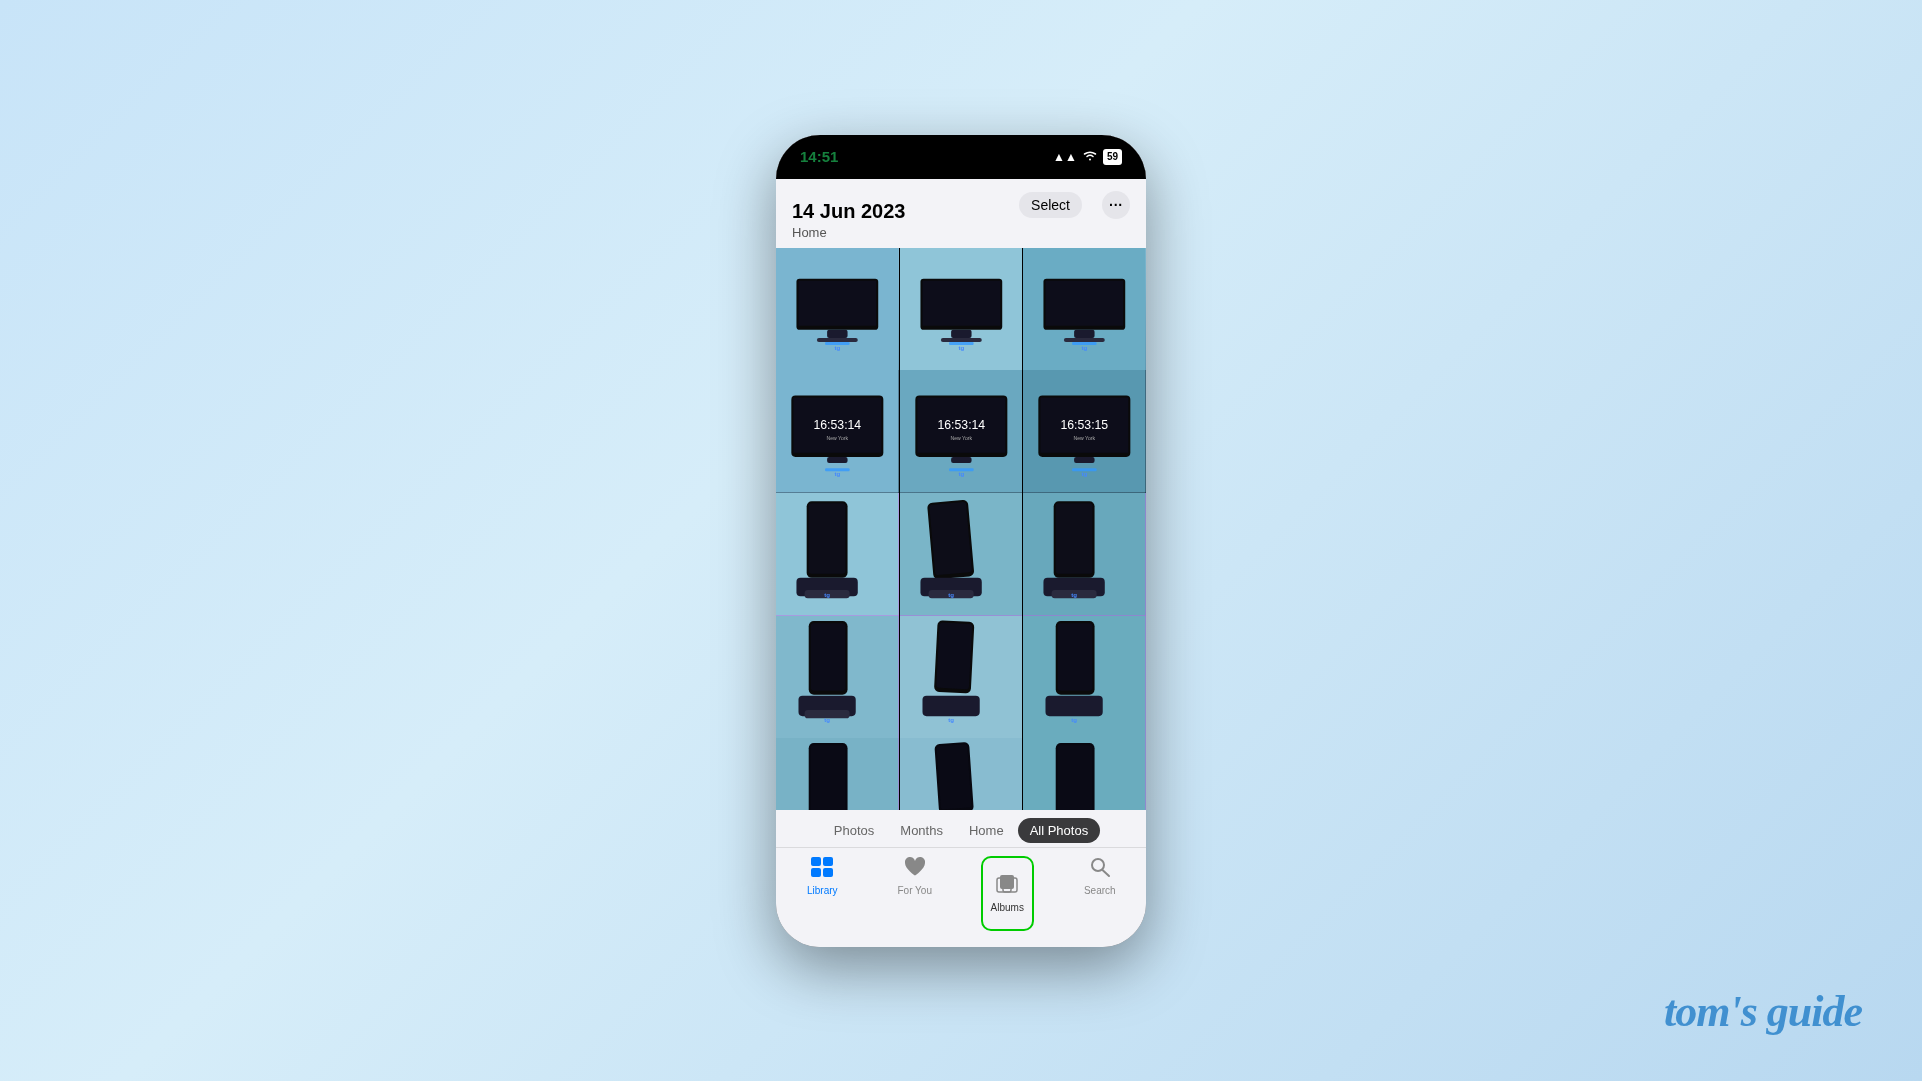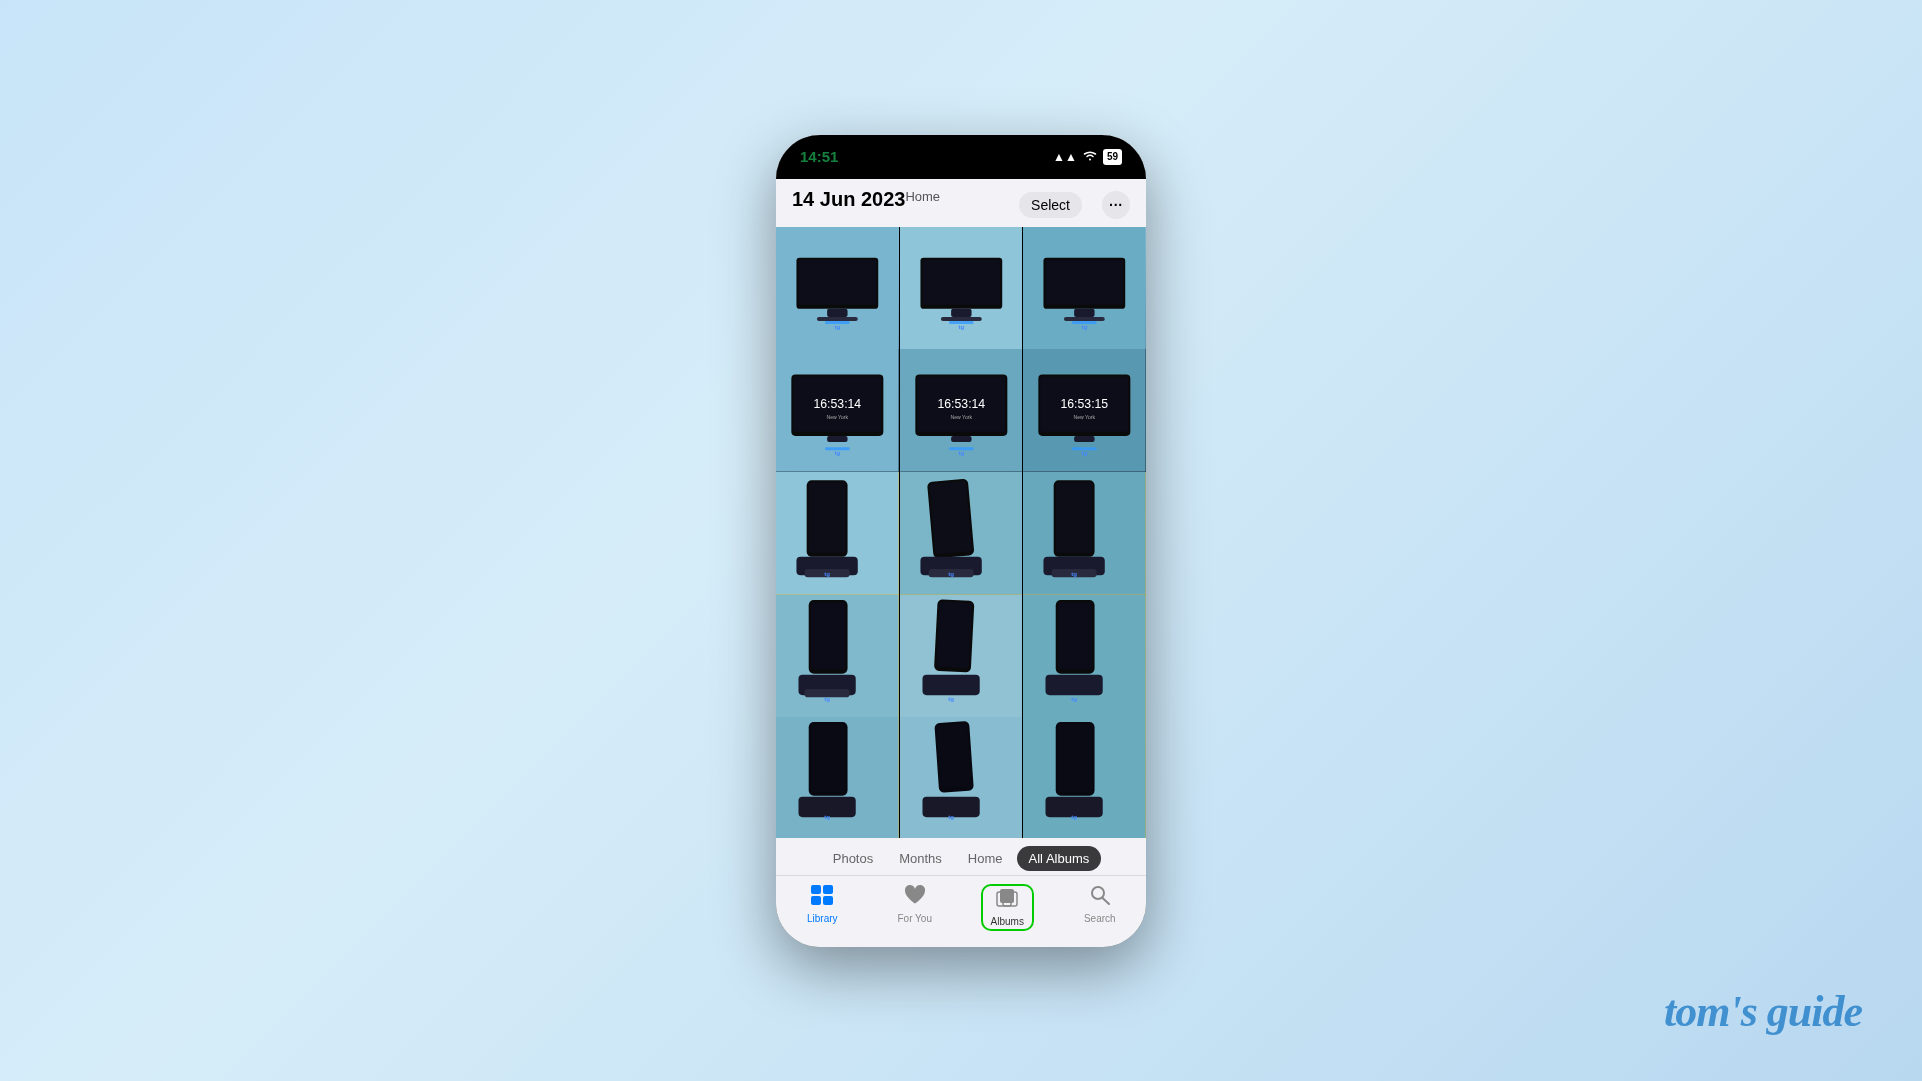--- a/index.html
+++ b/index.html
@@ -67,20 +67,22 @@
     .photos-header {
       background: rgba(242,242,247,0.95);
       padding: 8px 16px 8px 16px;
       display: flex;
       align-items: flex-start;
       justify-content: space-between;
       flex-shrink: 0;
     }
     .header-left {
       display: flex;
+      flex-direction: column;
+      margin-top: 12px;
     }
     .header-date {
       font-size: 20px;
       font-weight: 700;
       color: #000;
       line-height: 1.2;
     }
     .header-location {
       font-size: 13px;
       color: #555;
@@ -125,21 +127,21 @@
     }
     .photo-grid::-webkit-scrollbar { display: none; }
     .grid-row {
       display: flex;
       gap: 1px;
     }
     .photo-cell {
       flex: 1;
       aspect-ratio: 1;
       overflow: hidden;
-      background: #eab308;
+      background: #d946ef;
     }
     
     .photo-monitor {
       background: linear-gradient(145deg, #0a0a0a 0%, #1a1a2e 40%, #0d0d1a 100%);
       width: 100%;
       height: 100%;
       display: flex;
       align-items: center;
       justify-content: center;
       position: relative;
@@ -201,21 +203,21 @@
       display: flex;
       flex-direction: column;
       align-items: center;
       gap: 3px;
       cursor: pointer;
       position: relative;
     }
     .albums-highlight {
       border: 2px solid #00cc00;
       border-radius: 10px;
-      padding: 2px 8px;
+      padding: 16px 8px;
       display: flex;
       flex-direction: column;
       align-items: center;
       gap: 2px;
     }
     .watermark {
       position: absolute;
       bottom: 16px;
       right: 40px;
       font-size: 28px;
@@ -458,21 +460,21 @@
           </div>
         </div>
       </div>
 
     </div>
 
     <div class="timeline-bar">
       <button class="timeline-btn">Photos</button>
       <button class="timeline-btn">Months</button>
       <button class="timeline-btn">Home</button>
-      <button class="timeline-btn active">All Albums</button>
+      <button class="timeline-btn active">All Photos</button>
     </div>
 
     <div class="tab-bar">
       <div class="tab-item active">
         <span class="tab-icon">
           <svg width="24" height="22" viewBox="0 0 24 22" fill="#007aff">
             <rect x="1" y="1" width="10" height="9" rx="2" fill="#007aff"></rect>
             <rect x="13" y="1" width="10" height="9" rx="2" fill="#007aff"></rect>
             <rect x="1" y="12" width="10" height="9" rx="2" fill="#007aff"></rect>
             <rect x="13" y="12" width="10" height="9" rx="2" fill="#007aff"></rect>

